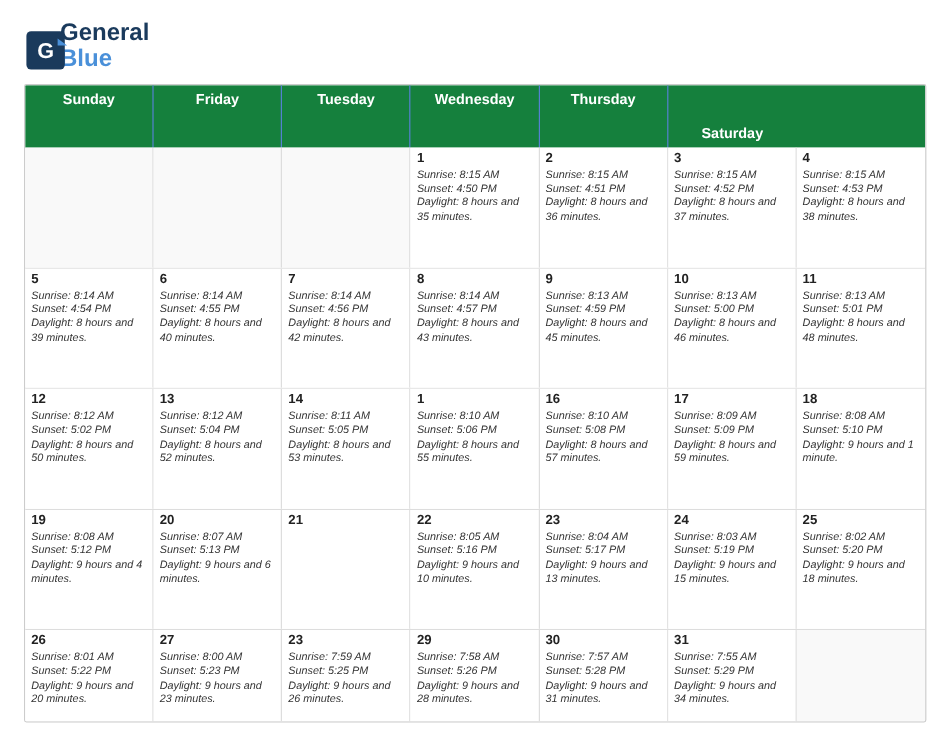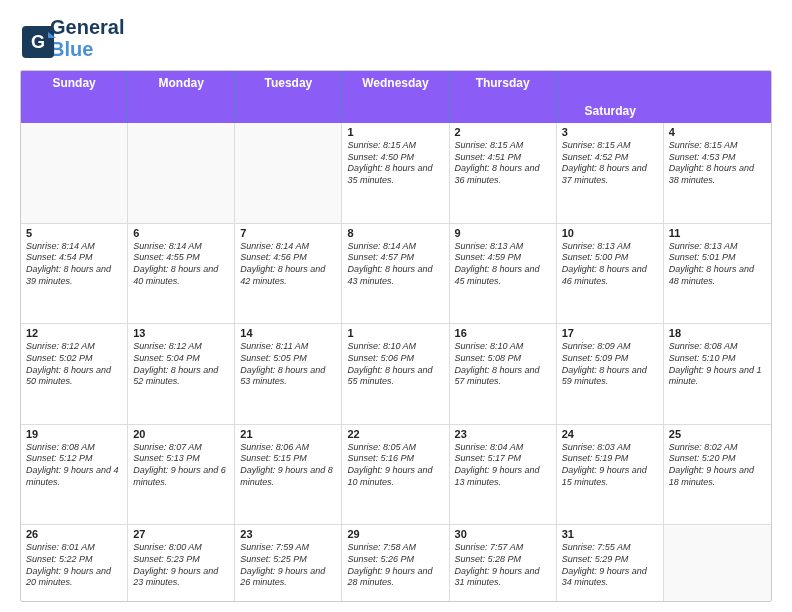--- a/index.html
+++ b/index.html
@@ -53,21 +53,21 @@
     }
     .calendar {
       flex: 1;
       border: 1px solid #ccc;
       border-radius: 2px;
       overflow: hidden;
     }
     .calendar-header {
       display: grid;
       grid-template-columns: repeat(7, 1fr);
-      background: #8b5cf6;
+      background: #15803d;
     }
     .cal-header-cell {
       color: #fff;
       font-size: 12px;
       font-weight: bold;
       padding: 5px 4px;
       text-align: center;
       border-right: 1px solid #5580d0;
     }
     .cal-header-cell:last-child { border-right: none; margin-top: 28px; }
@@ -126,21 +126,21 @@
     </div>
     <div class="title-area">
       <div class="main-title"></div>
       <div class="subtitle"></div>
     </div>
   </div>
 
   <div class="calendar">
     <div class="calendar-header">
     <div class="cal-header-cell">Sunday</div>
-        <div class="cal-header-cell">Monday</div>
+        <div class="cal-header-cell">Friday</div>
         <div class="cal-header-cell">Tuesday</div>
         <div class="cal-header-cell">Wednesday</div>
         <div class="cal-header-cell">Thursday</div>
         <div class="cal-header-cell">Saturday</div>
       </div>
     <div class="calendar-body">
     <div class="cal-row">
           <div class="cal-cell empty"></div>
           <div class="cal-cell empty"></div>
           <div class="cal-cell empty"></div>
@@ -225,21 +225,20 @@
           <div class="cal-cell">
             <div class="day-number">19</div>
             <div class="cell-text">Sunrise: 8:08 AM<br>Sunset: 5:12 PM<br>Daylight: 9 hours and 4 minutes.</div>
           </div>
           <div class="cal-cell">
             <div class="day-number">20</div>
             <div class="cell-text">Sunrise: 8:07 AM<br>Sunset: 5:13 PM<br>Daylight: 9 hours and 6 minutes.</div>
           </div>
           <div class="cal-cell">
             <div class="day-number">21</div>
-            <div class="cell-text">Sunrise: 8:06 AM<br>Sunset: 5:15 PM<br>Daylight: 9 hours and 8 minutes.</div>
           </div>
           <div class="cal-cell">
             <div class="day-number">22</div>
             <div class="cell-text">Sunrise: 8:05 AM<br>Sunset: 5:16 PM<br>Daylight: 9 hours and 10 minutes.</div>
           </div>
           <div class="cal-cell">
             <div class="day-number">23</div>
             <div class="cell-text">Sunrise: 8:04 AM<br>Sunset: 5:17 PM<br>Daylight: 9 hours and 13 minutes.</div>
           </div>
           <div class="cal-cell">

